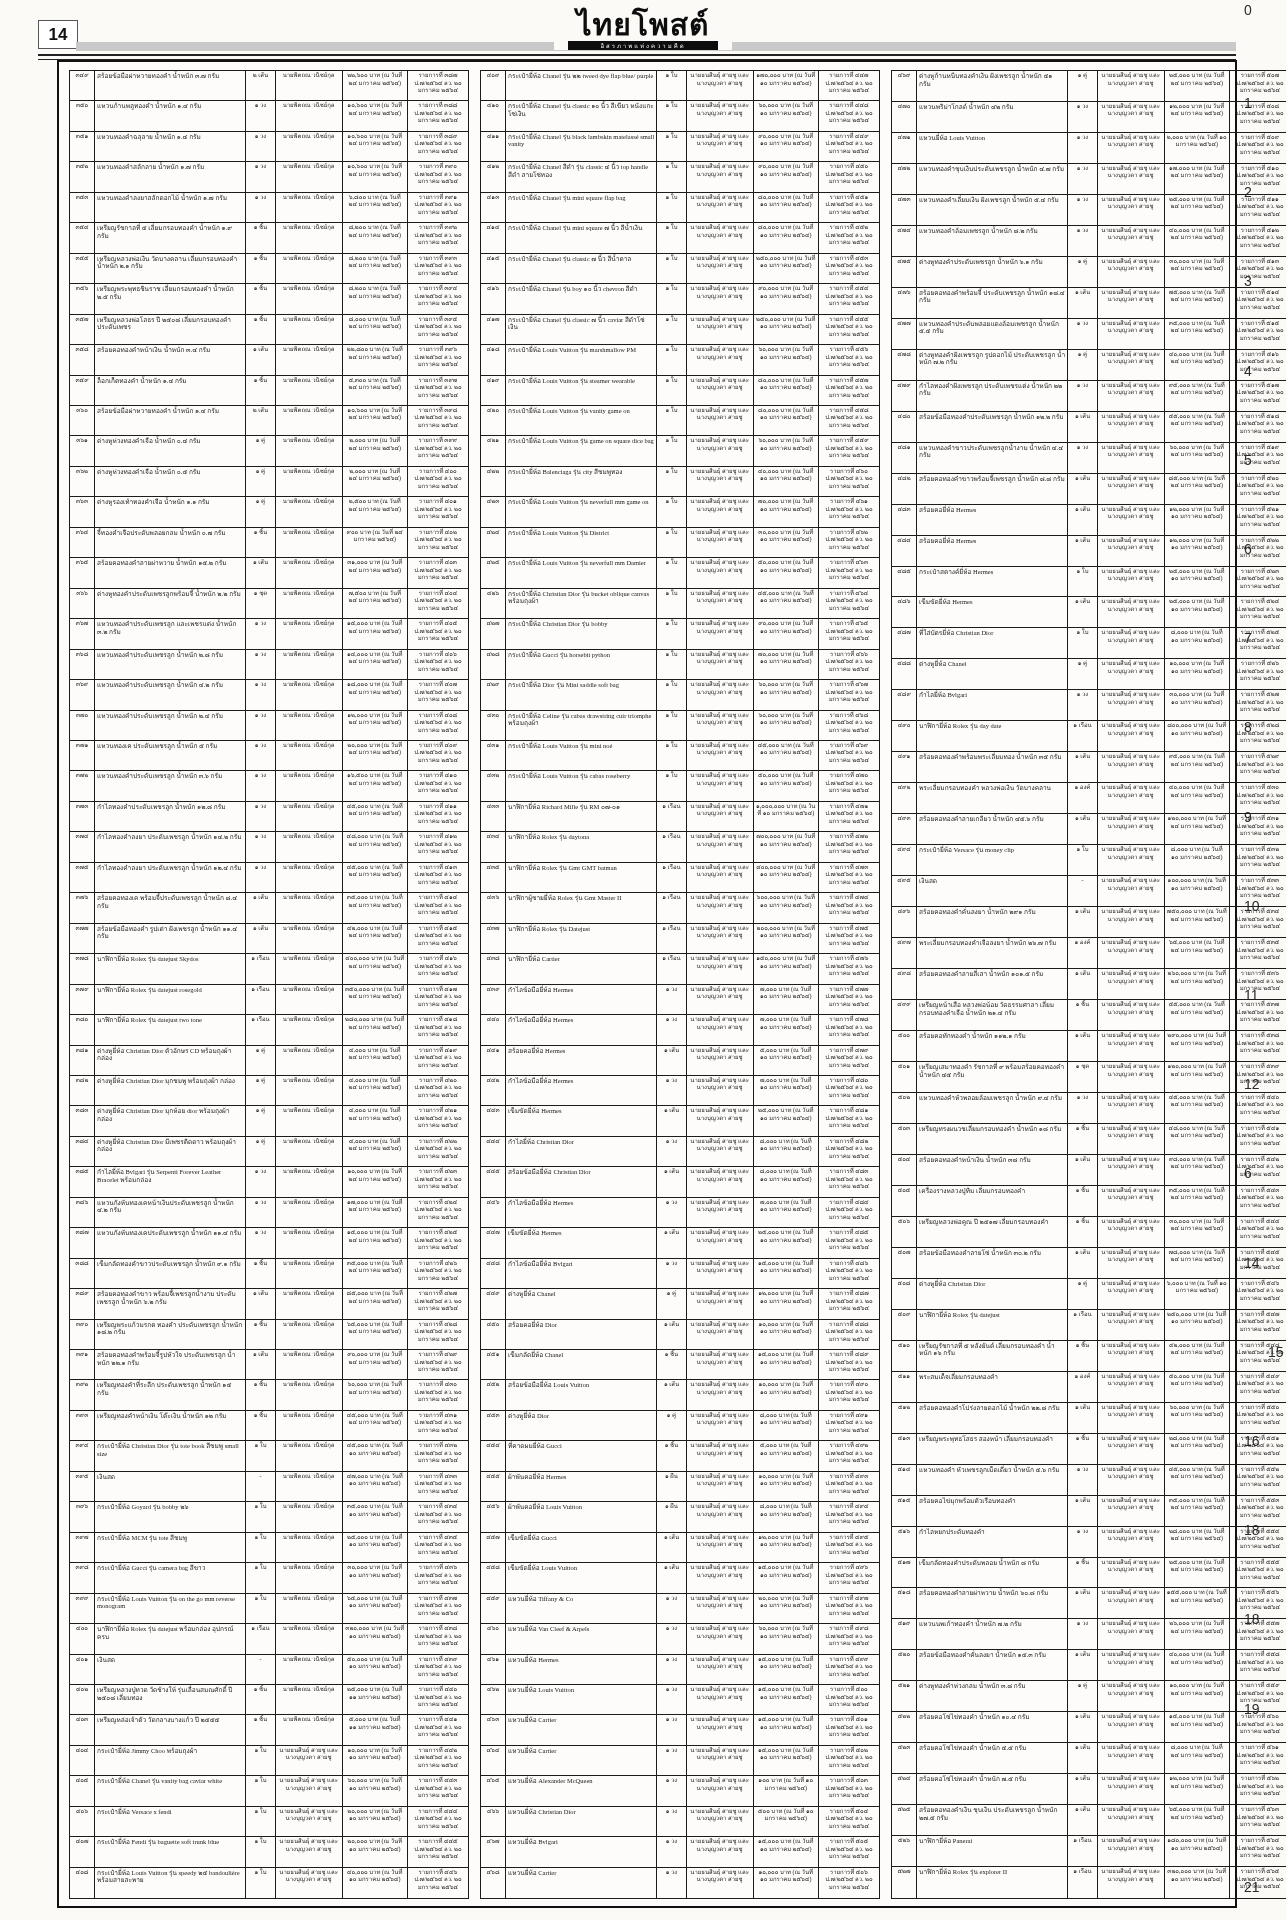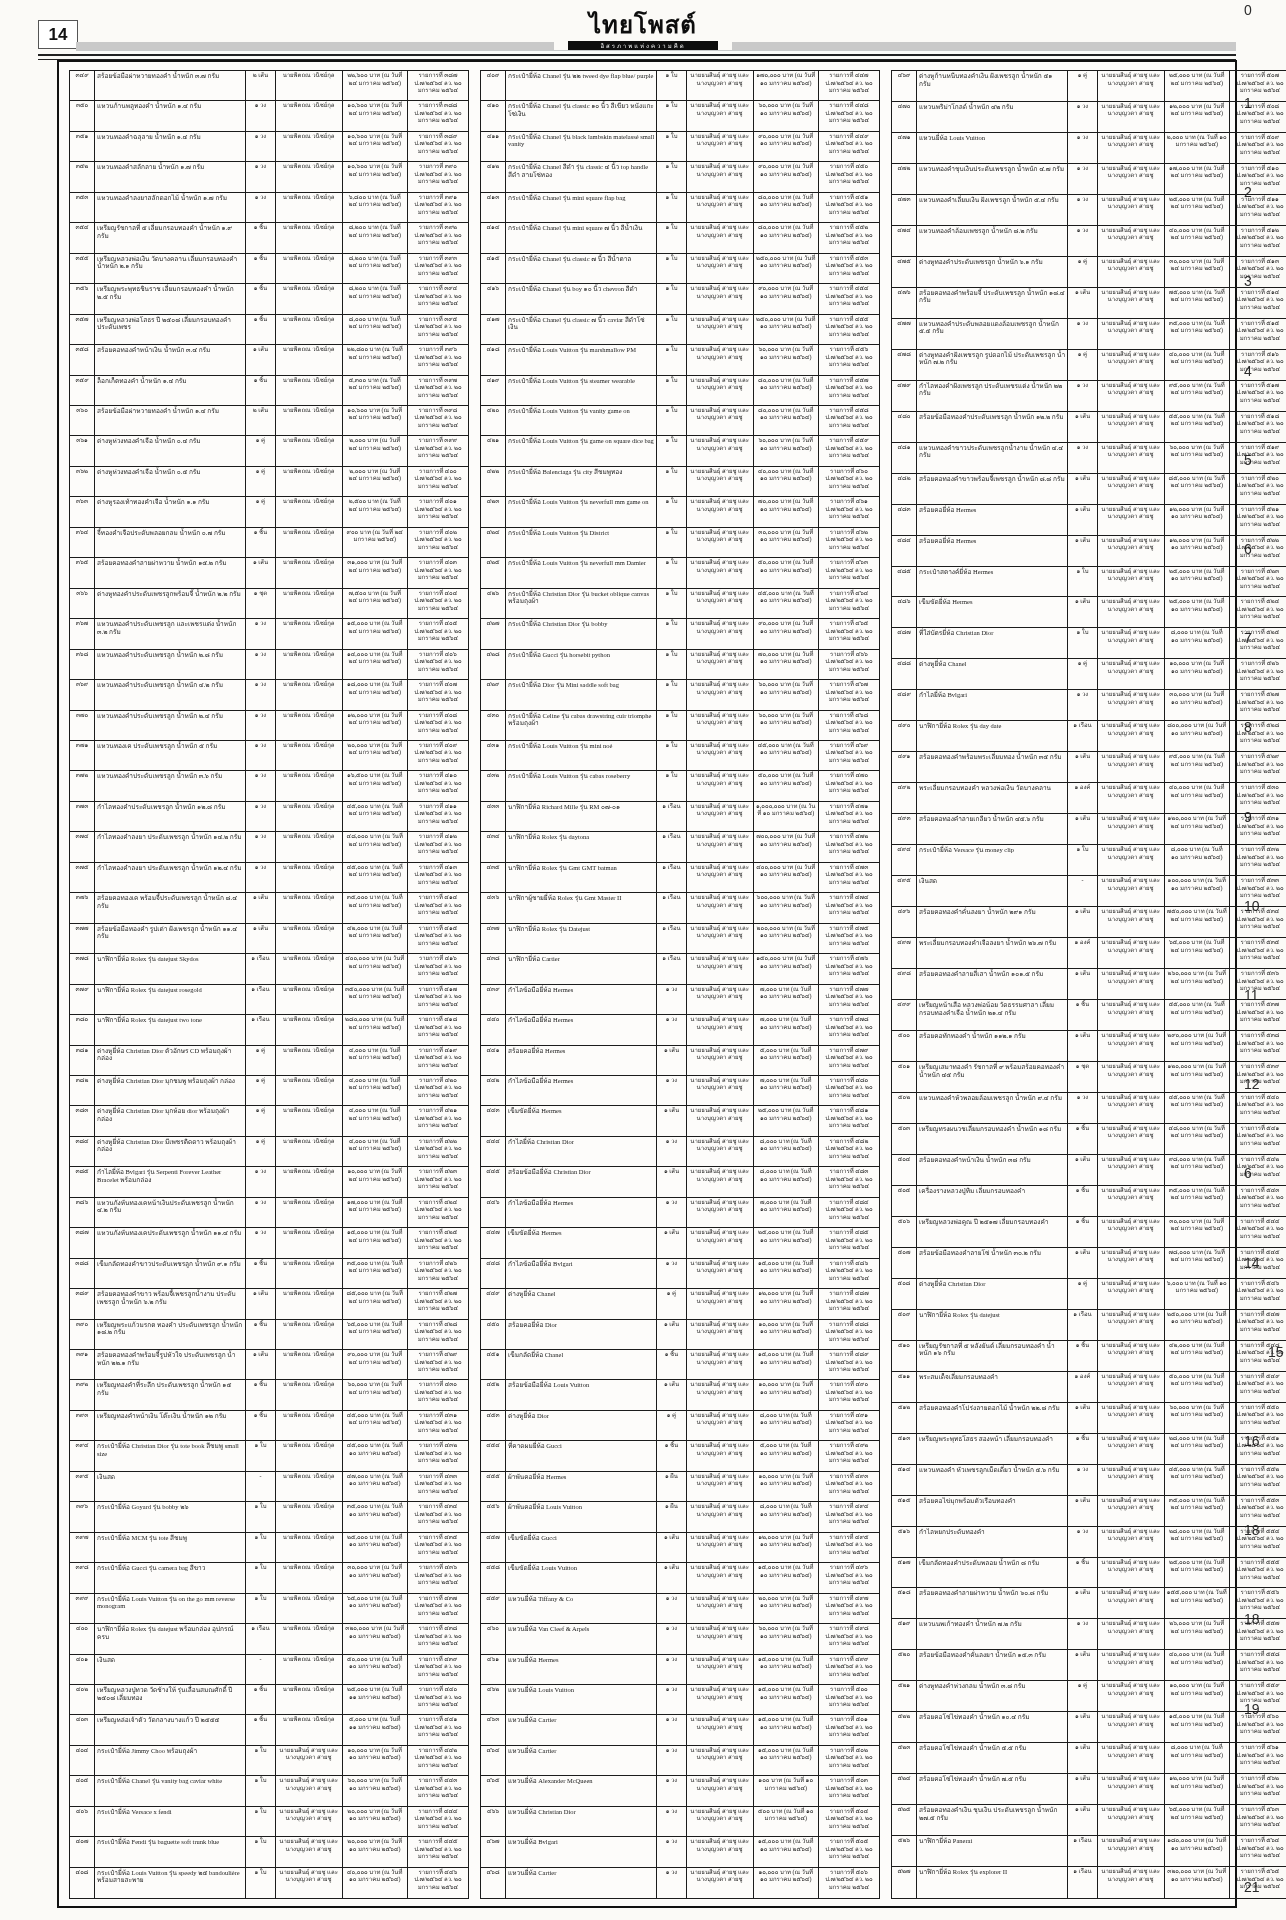--- a/index.html
+++ b/index.html
@@ -24,21 +24,21 @@
   .head-rule{
     position:absolute;left:38px;top:54px;right:50px;height:3px;
     border-top:2px solid #222;border-bottom:1px solid #222;
   }
   .masthead{
     position:absolute;left:50%;top:10px;transform:translateX(-50%);
     background:#fbfaf7;padding:0 14px;text-align:center;z-index:3;
   }
   .masthead-title{
     font-family:"DejaVu Sans","Liberation Sans",sans-serif;
-    font-weight:bold;font-size:24px;line-height:30px;color:#0d0d0d;
+    font-weight:bold;font-size:30px;line-height:30px;color:#0d0d0d;
     letter-spacing:1px;
   }
   .masthead-tagline{
     margin:1px auto 0;background:#0d0d0d;color:#fff;
     font-family:"DejaVu Sans",sans-serif;
     font-size:6px;line-height:9px;height:9px;letter-spacing:2px;width:150px;
     overflow:hidden;
   }
   
   .ruler-mark{

